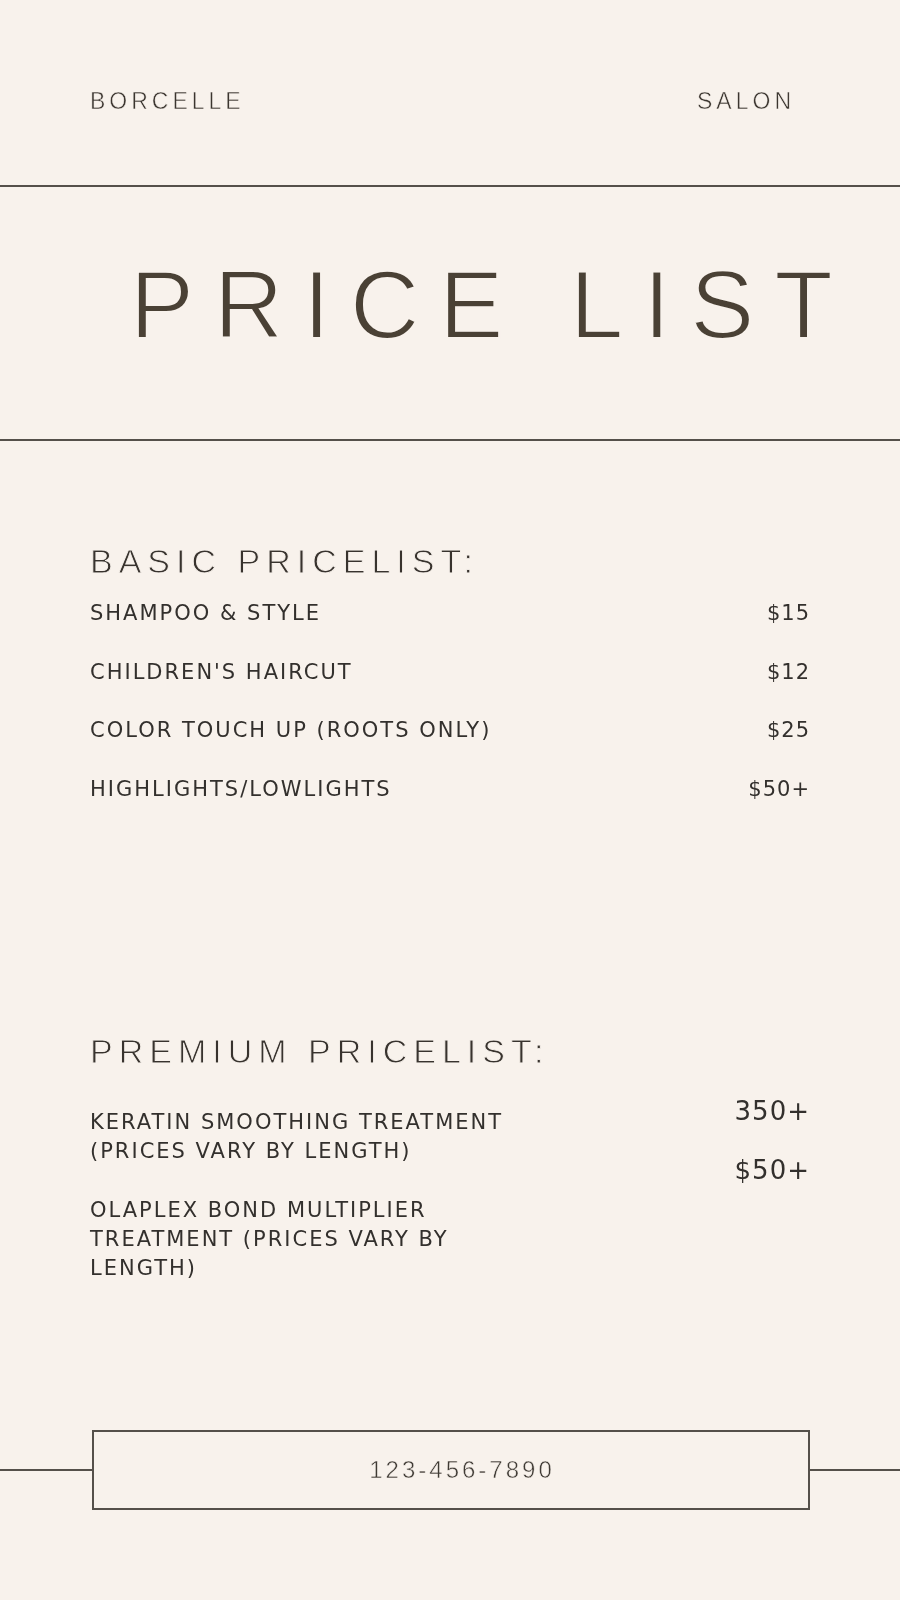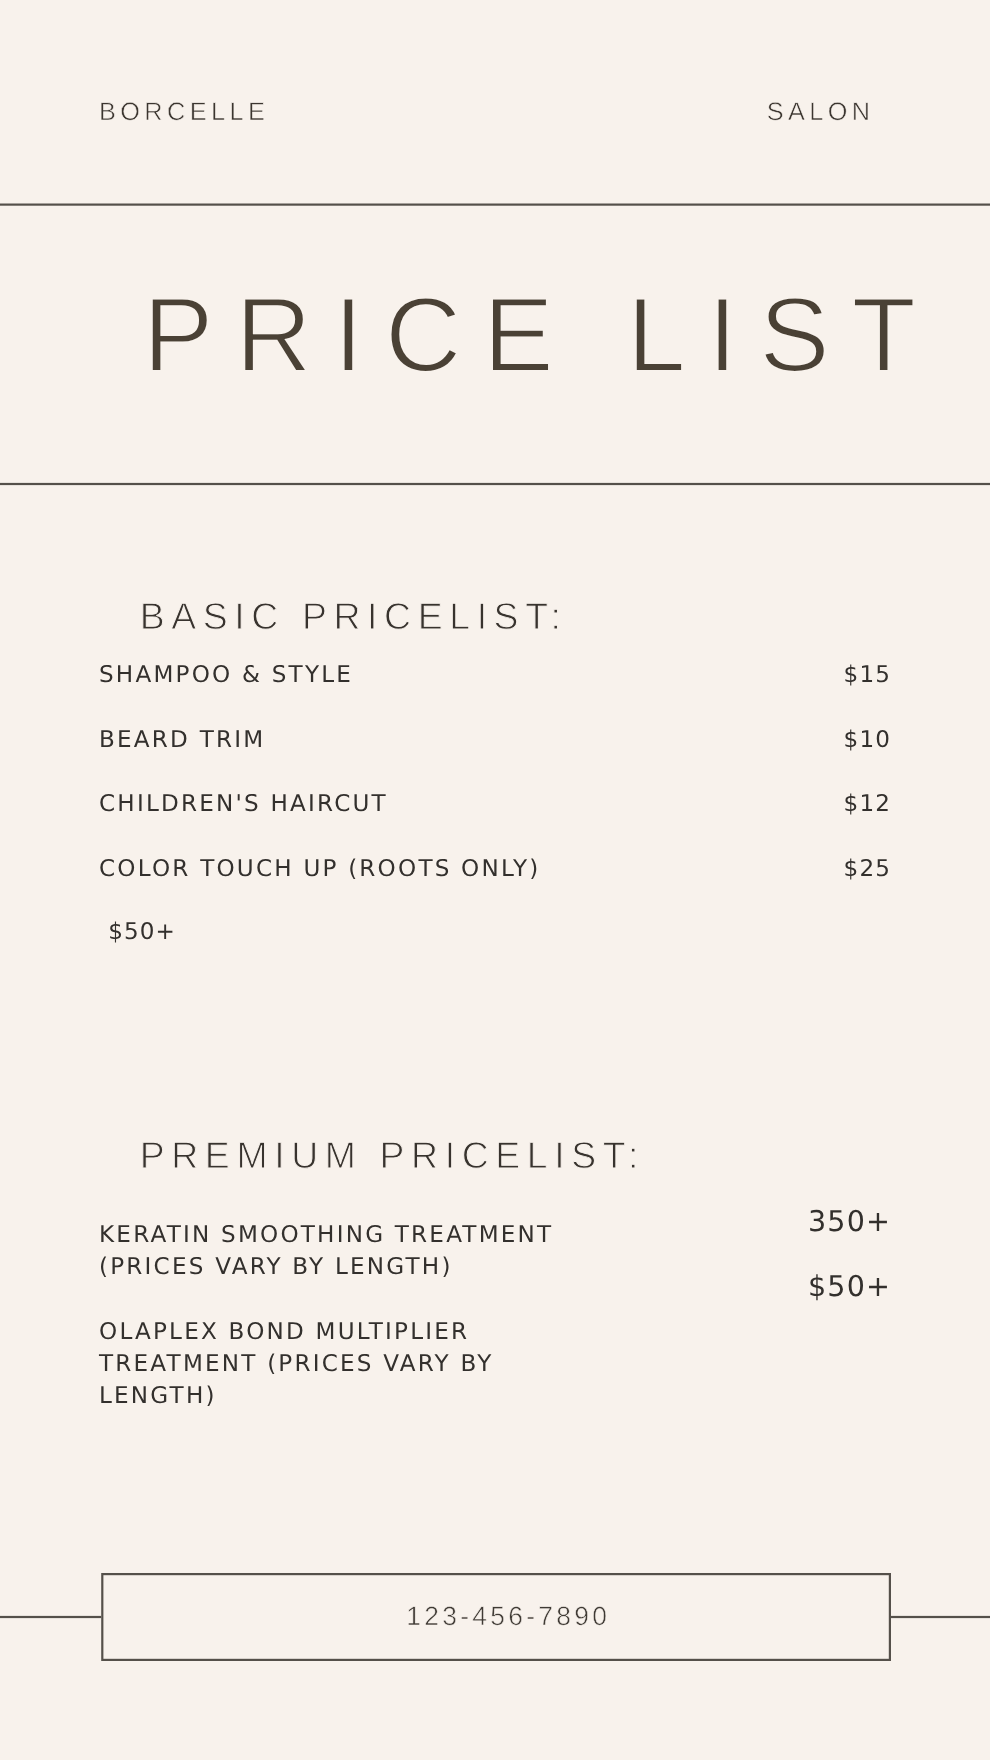--- a/index.html
+++ b/index.html
@@ -44,21 +44,20 @@
     margin-left:40px;
     -webkit-text-stroke:2px var(--bg);
   }
   .section-heading{
     position:absolute;left:90px;
     font-size:34px;line-height:40px;
     letter-spacing:6px;
     color:#38332e;
     -webkit-text-stroke:0.9px var(--bg);
     white-space:nowrap;
-    margin-left:37px;
   }
   .basic-heading{top:541px;}
   .premium-heading{top:1031px;}
   .rows{
     position:absolute;top:599px;left:90px;width:720px;
   }
   .row{
     height:58.5px;
     display:flex;justify-content:space-between;align-items:flex-start;
   }
@@ -124,32 +123,29 @@
   <div class="rule rule-title"></div>
 
   <section>
     <h2 class="display section-heading basic-heading">BASIC PRICELIST:</h2>
     <div class="rows">
       <div class="row">
         <span class="svc">SHAMPOO &amp; STYLE</span>
         <span class="price">$15</span>
       </div>
       <div class="row">
-        <span class="svc">BEARD TRIM</span>
-        <span class="price">$10</span>
-      </div>
-      <div class="row">
         <span class="svc">CHILDREN'S HAIRCUT</span>
         <span class="price">$12</span>
       </div>
       <div class="row">
         <span class="svc">COLOR TOUCH UP (ROOTS ONLY)</span>
         <span class="price">$25</span>
       </div>
       <div class="row">
+        <span class="svc">HIGHLIGHTS/LOWLIGHTS</span>
         <span class="price">$50+</span>
       </div>
     </div>
   </section>
 
   <section>
     <h2 class="display section-heading premium-heading">PREMIUM PRICELIST:</h2>
     <div class="premium-grid">
       <div class="plabel k">KERATIN SMOOTHING TREATMENT (PRICES VARY BY LENGTH)</div>
       <div class="pprice p1">350+</div>

